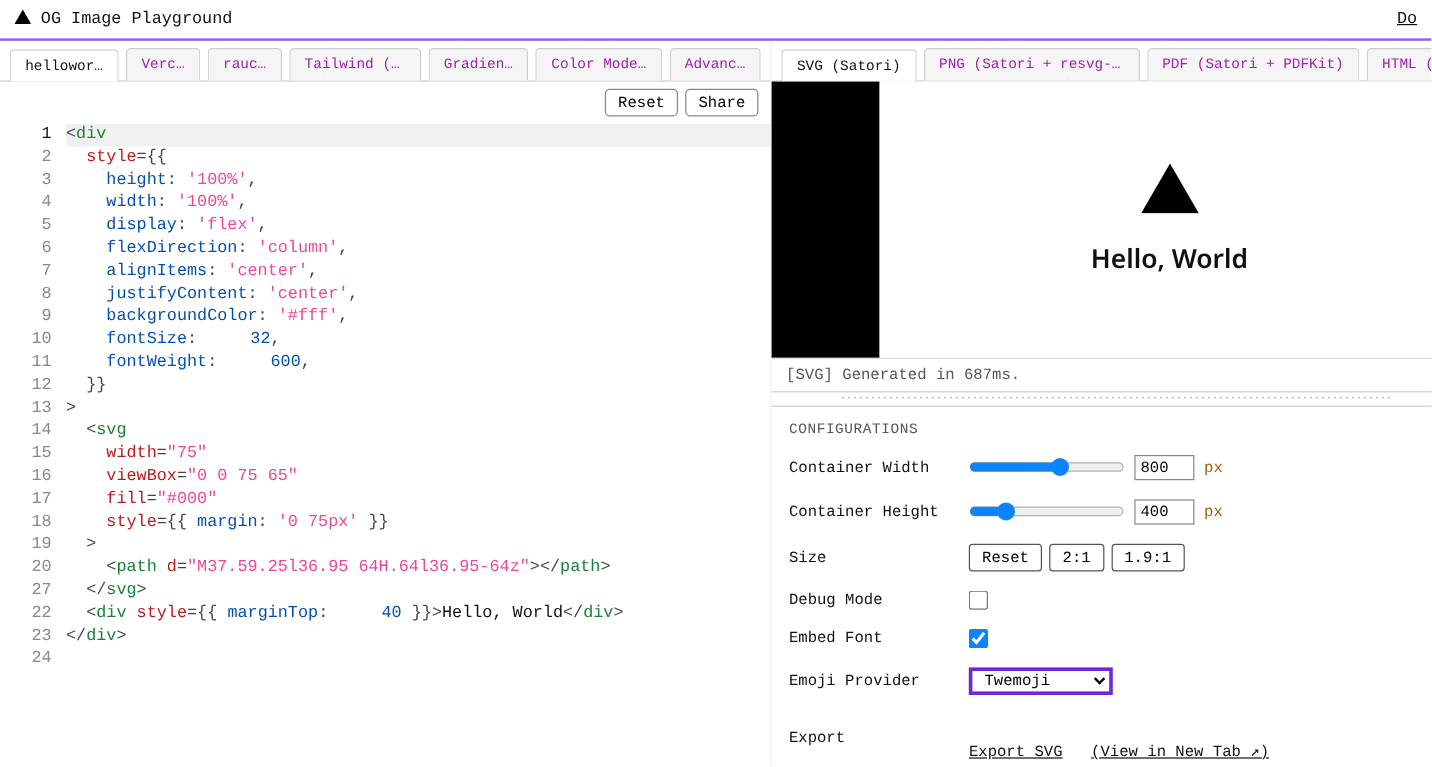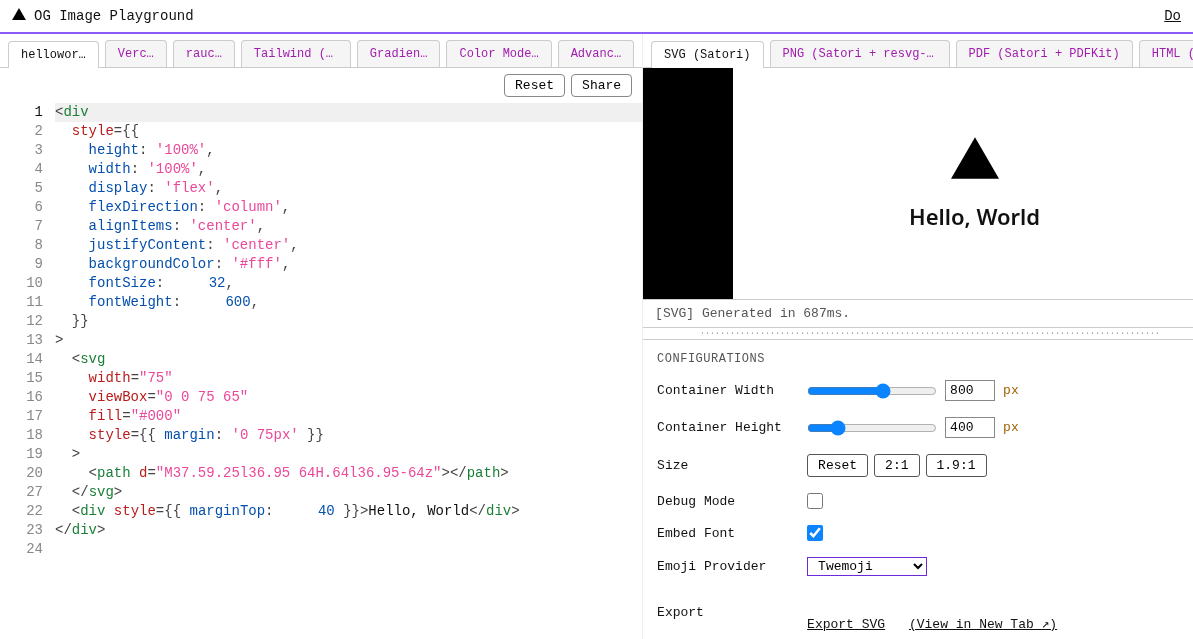--- a/index.html
+++ b/index.html
@@ -45,21 +45,21 @@
 .config-title { font-size: 12px; letter-spacing: 0.5px; color: #555; margin-bottom: 14px; }
 .config-row { display: flex; align-items: center; margin-bottom: 16px; gap: 10px; }
 .config-label { width: 140px; font-size: 13px; }
 .config-ctrl { display: flex; align-items: center; gap: 8px; flex: 1; }
 input[type=range] { width: 130px; accent-color: #0a84ff; }
 input[type=number] { width: 50px; padding: 2px 4px; border: 1px solid #888; font-family: inherit; font-size: 13px; }
 .unit { font-size: 13px; color: #a16207; }
 .btn-group { display: flex; gap: 6px; }
 .btn-sm { border: 1px solid #555; background: #fff; padding: 3px 10px; border-radius: 3px; font-family: inherit; font-size: 13px; cursor: pointer; }
 input[type=checkbox] { width: 16px; height: 16px; accent-color: #0a84ff; cursor: pointer; }
-select { border: 1px solid #6d28d9; padding: 0 6px; font-family: inherit; font-size: 13px; background: #fff; width: 120px; cursor: pointer; }
+select { border: 3px solid #6d28d9; padding: 0 6px; font-family: inherit; font-size: 13px; background: #fff; width: 120px; cursor: pointer; }
 .export-link { text-decoration: underline; cursor: pointer; margin-top: 24px; }
 </style>
 </head>
 <body>
 
 <div class="header">
   <div class="header-left">
     <span class="logo-triangle">
       <svg width="14" height="12" viewBox="0 0 75 65">
           <path d="M37.5 0 L75 65 H0 Z" fill="#000"></path>

